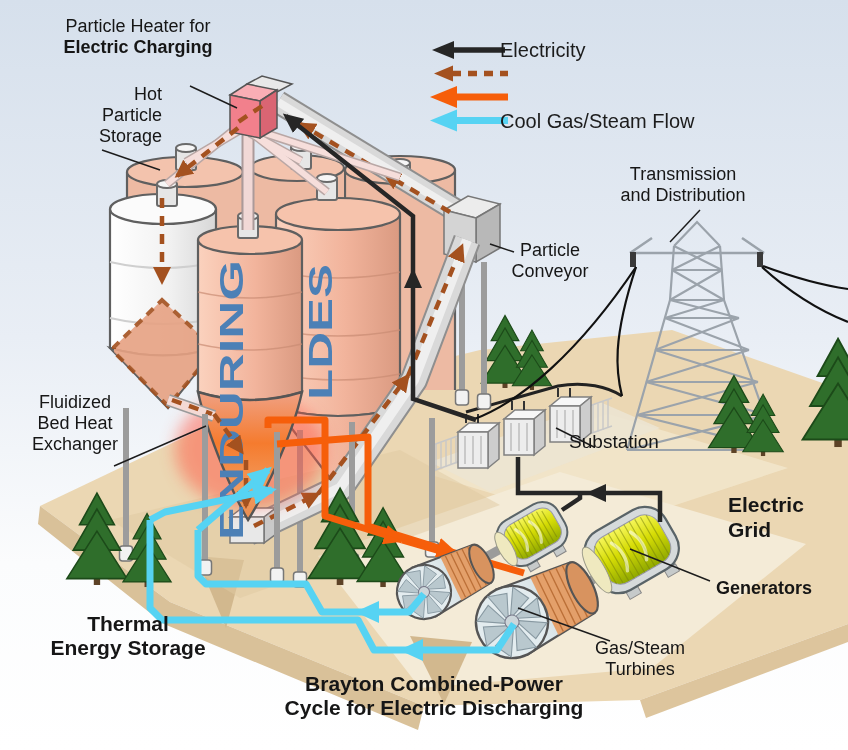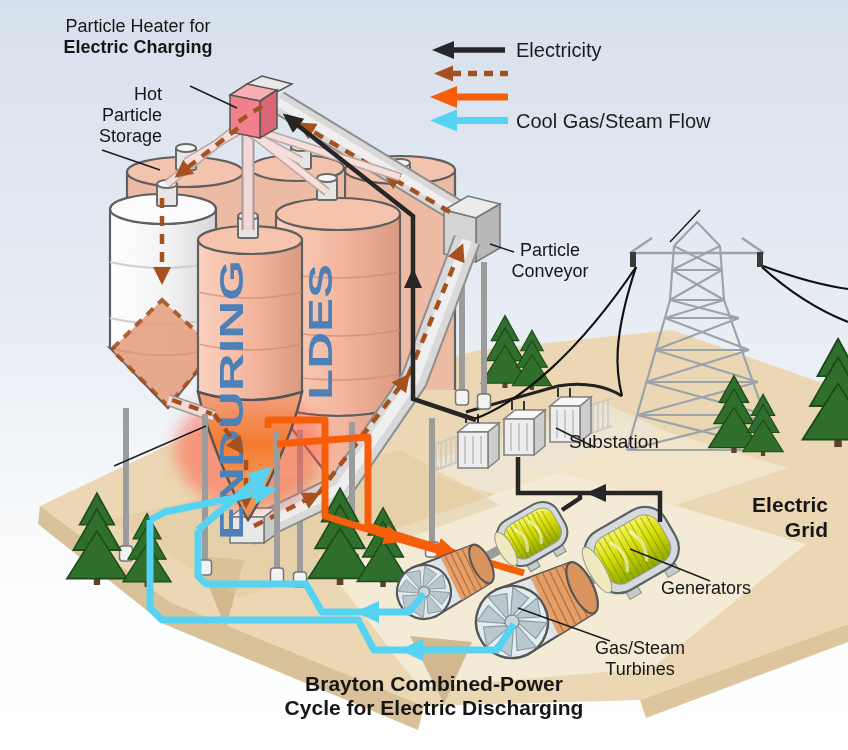--- a/index.html
+++ b/index.html
@@ -8,26 +8,26 @@
   #stage svg.scene{position:absolute;left:0;top:0;}
   .lbl{position:absolute;font:18px/1.16 "Liberation Sans",sans-serif;color:#161616;
        text-align:center;white-space:pre-line;}
   #lbl-heater{left:58px;top:16px;width:160px;}
   #lbl-heater b{font-weight:bold;}
   #lbl-hot-storage{left:40px;top:84px;width:122px;text-align:right;}
   #lbl-fluidized{left:8px;top:392px;width:134px;}
   #lbl-conveyor{left:494px;top:240px;width:112px;}
   #lbl-transmission{left:604px;top:164px;width:158px;}
   #lbl-substation{left:558px;top:431px;width:112px;font-size:19px;}
-  #lbl-grid{left:728px;top:492px;width:100px;text-align:right;font-weight:bold;font-size:21px;line-height:1.2;}
-  #lbl-generators{left:650px;top:578px;width:112px;}
+  #lbl-grid{left:728px;top:492px;width:100px;text-align:left;font-weight:bold;font-size:21px;line-height:1.2;}
+  #lbl-generators{left:708px;top:578px;width:112px;font-weight:bold;}
   #lbl-turbines{left:574px;top:638px;width:132px;}
   #lbl-thermal{left:22px;top:612px;width:212px;font-weight:bold;font-size:21px;}
   #lbl-brayton{left:214px;top:672px;width:440px;font-weight:bold;font-size:21px;}
-  .legend-label{position:absolute;left:516px;height:23px;font:20px/23px "Liberation Sans",sans-serif;color:#1c1c1c;white-space:nowrap;text-align:right;}
+  .legend-label{position:absolute;left:500px;height:23px;font:20px/23px "Liberation Sans",sans-serif;color:#1c1c1c;white-space:nowrap;text-align:right;}
 </style>
 </head>
 <body>
 
 <div id="stage">
 <svg class="scene" width="848" height="750" viewBox="0 0 848 750" xmlns="http://www.w3.org/2000/svg">
   <defs>
     <linearGradient id="sky" x1="0" y1="0" x2="0" y2="1">
       <stop offset="0" stop-color="#d6e0ec"></stop>
           <stop offset="0.45" stop-color="#e9eef5"></stop>
@@ -416,26 +416,33 @@
       <line x1="455" y1="120.5" x2="508" y2="120.5" stroke="#56d3f3" stroke-width="7"></line>
       <polygon points="430,120.5 457,109.5 457,131.5" fill="#56d3f3"></polygon>
     </g>
   </g>
 </svg>
 
 <div class="lbl" id="lbl-heater"><span>Particle Heater for </span><b>Electric Charging</b></div>
 <div class="lbl" id="lbl-hot-storage">Hot
 Particle
 Storage</div>
+<div class="lbl" id="lbl-fluidized">Fluidized
+Bed Heat
+Exchanger</div>
 <div class="lbl" id="lbl-conveyor">Particle
 Conveyor</div>
+<div class="lbl" id="lbl-transmission">Transmission
+and Distribution</div>
 <div class="lbl" id="lbl-substation">Substation</div>
 <div class="lbl" id="lbl-grid">Electric
 Grid</div>
 <div class="lbl" id="lbl-generators">Generators</div>
 <div class="lbl" id="lbl-turbines">Gas/Steam
 Turbines</div>
+<div class="lbl" id="lbl-thermal">Thermal
+Energy Storage</div>
 <div class="lbl" id="lbl-brayton">Brayton Combined-Power
 Cycle for Electric Discharging</div>
 
 <div class="legend-label" style="top:39px">Electricity</div>
 <div class="legend-label" style="top:109.5px">Cool Gas/Steam Flow</div>
 </div>
 
 </body></html>

